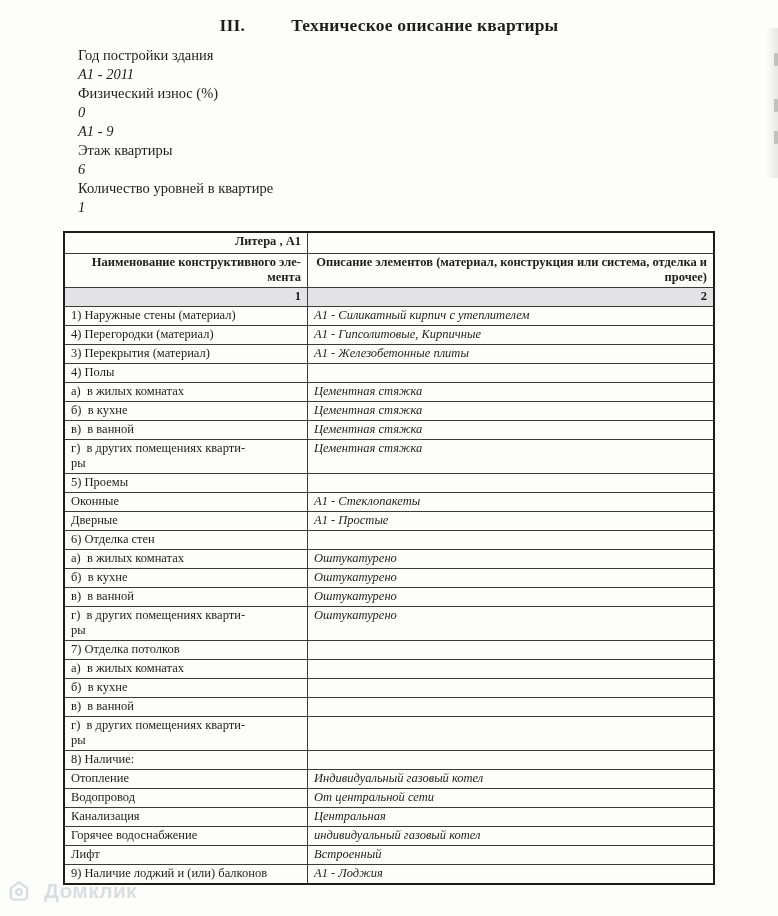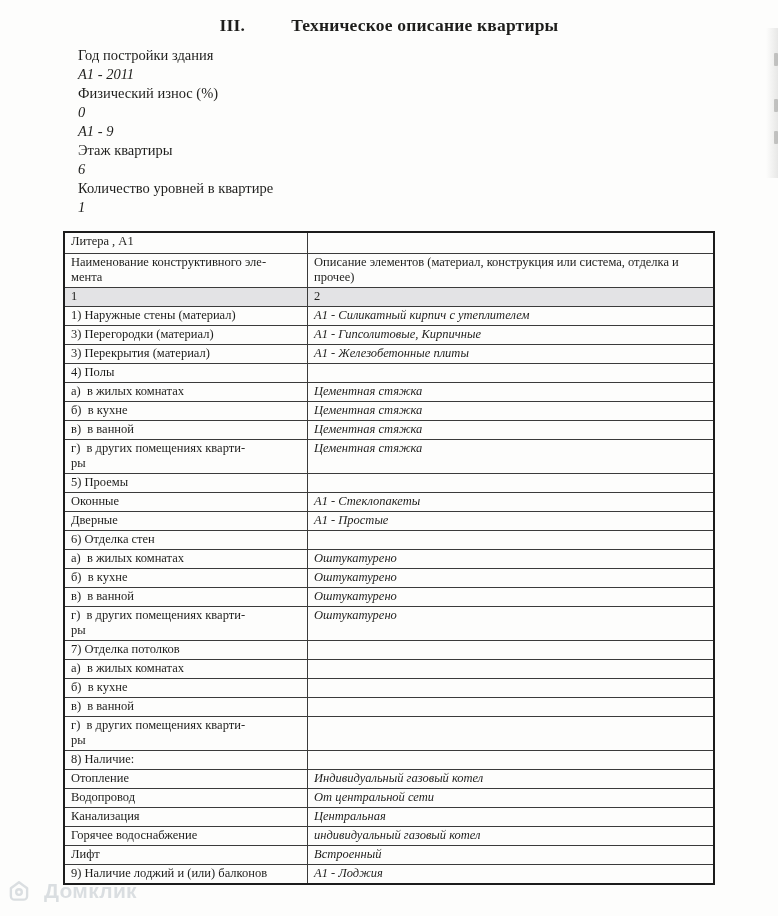--- a/index.html
+++ b/index.html
@@ -16,21 +16,21 @@
   .info{margin:10px 0 0 78px;font-size:14.5px;}
   .info-row{display:flex;line-height:19px;flex-direction:column;}
   .info-label{width:222px;}
   .info-value{font-style:italic;}
 
   
   table.tech{margin:14px 0 0 63px;width:652px;border-collapse:collapse;table-layout:fixed;
              font-size:12.5px;border:2px solid #1c1c1c;background:#fdfdfc;}
   table.tech td{border:1px solid #3b3b3b;vertical-align:top;padding:1px 6px 2px;line-height:15px;}
   td.c1{width:230px;}
-  .center{text-align:left;}
+  .center{text-align:right;font-weight:bold;}
   .litera-row td{height:17px;}
   .head-row td{height:30px;vertical-align:middle;white-space:pre-wrap;line-height:14.5px;padding:2px 6px;}
   .num-row td{background:#e3e3e5;height:12px;line-height:12px;padding:0 6px 1px;}
   tbody td{height:15px;}
   td.lbl{white-space:pre-wrap;}
   td.ind{padding-left:27px;}
   td.val{font-style:italic;padding-left:9px;}
 
   
   .cost{margin:13px 0 0 78px;font-size:14.5px;position:relative;z-index:2;}
@@ -100,21 +100,21 @@
         <td class="c1 center">1</td>
         <td class="center">2</td>
       </tr>
     </thead>
     <tbody id="table-body">
         <tr>
           <td class="c1 lbl">1) Наружные стены (материал)</td>
           <td class="val">А1 - Силикатный кирпич с утеплителем</td>
         </tr>
         <tr>
-          <td class="c1 lbl">3) Перегородки (материал)</td>
+          <td class="c1 lbl">4) Перегородки (материал)</td>
           <td class="val">А1 - Гипсолитовые, Кирпичные</td>
         </tr>
         <tr>
           <td class="c1 lbl">3) Перекрытия (материал)</td>
           <td class="val">А1 - Железобетонные плиты</td>
         </tr>
         <tr>
           <td class="c1 lbl">4) Полы</td>
           <td class="val"></td>
         </tr>

